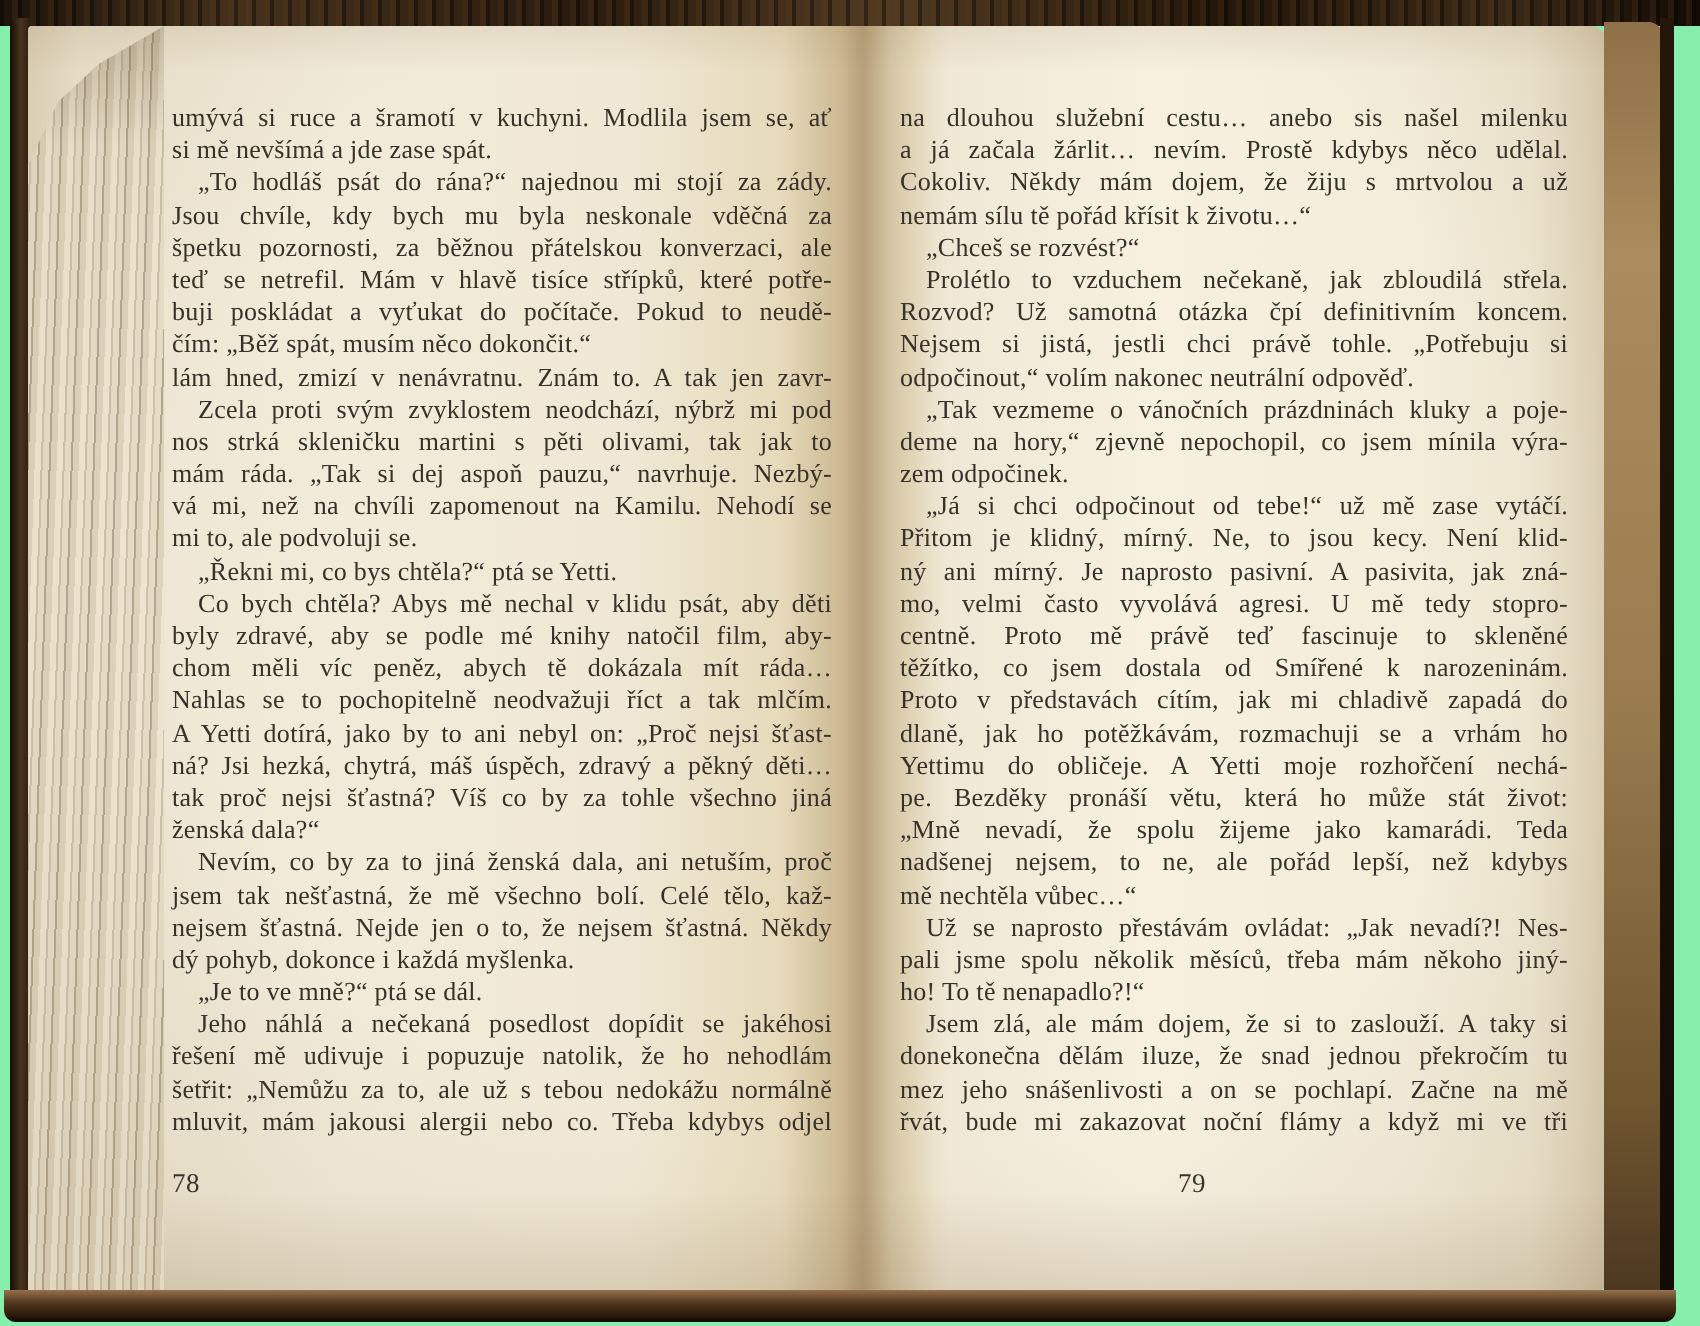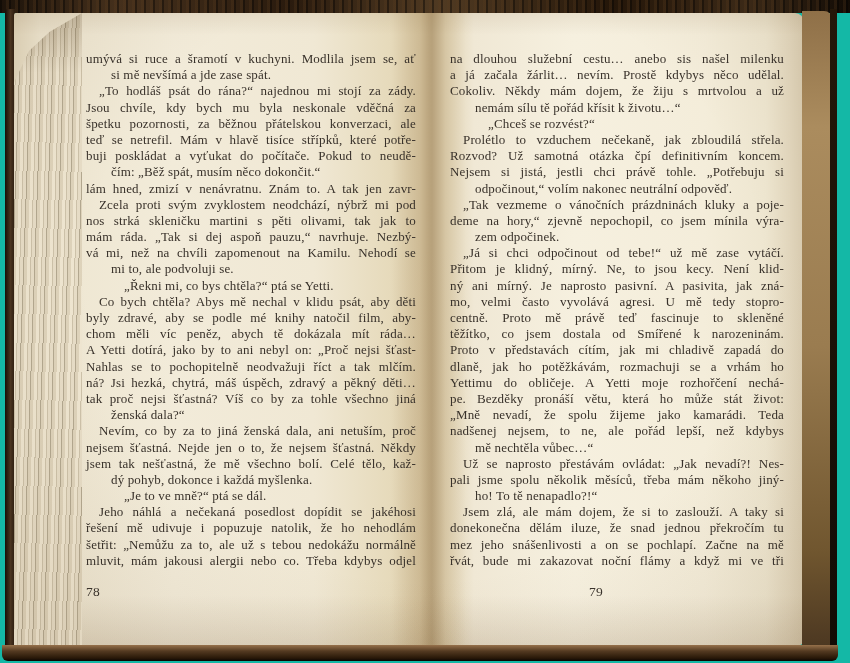--- a/index.html
+++ b/index.html
@@ -1,18 +1,18 @@
 <!DOCTYPE html>
 <html><head>
 <meta charset="utf-8">
 <style>
   html,body { margin:0; padding:0; background:#000; }
   .scene {
     position:relative; width:850px; height:663px; overflow:hidden;
-    background:#14b8a6;
+    background:#86efac;
     font-family:"Liberation Serif","DejaVu Serif",serif;
   }
   
   .wood-top {
     position:absolute; left:0; top:0; width:850px; height:13px;
     background:
       repeating-linear-gradient(90deg, rgba(0,0,0,.38) 0 2px, rgba(0,0,0,0) 2px 6px, rgba(90,60,30,.25) 6px 9px),
       linear-gradient(90deg,#1d130a,#45301c 14%,#2a1b0e 34%,#503a22 52%,#241609 72%,#3b2917 88%,#120b05);
   }
   
@@ -71,21 +71,21 @@
   }
   
   .textcol { position:absolute; top:51px; }
   .textcol.left  { left:86px;  width:330px; }
   .textcol.right { left:450px; width:334px; }
   .line {
     height:16.2px; line-height:16.2px; font-size:13px;
     letter-spacing:.15px; color:#38312a; white-space:normal;
   }
   .line.j { text-align:justify; text-align-last:justify; }
-  .line.e { text-align:right;  text-align-last:left;margin-left:25px; }
+  .line.e { text-align:right;  text-align-last:left; }
   .line.i { text-indent:13px; }
   .pagenum {
     position:absolute; top:584px; font-size:13.5px; color:#3a332c; letter-spacing:.3px;
   }
   .pagenum.left  { left:86px; }
   .pagenum.right { left:450px; width:334px; text-align:center; padding-right:42px; box-sizing:border-box; }
 </style>
 </head>
 <body>
 
@@ -109,28 +109,28 @@
       <div class="line j">lám hned, zmizí v nenávratnu. Znám to. A tak jen zavr-</div>
       <div class="line j i">Zcela proti svým zvyklostem neodchází, nýbrž mi pod</div>
       <div class="line j">nos strká skleničku martini s pěti olivami, tak jak to</div>
       <div class="line j">mám ráda. „Tak si dej aspoň pauzu,“ navrhuje. Nezbý-</div>
       <div class="line j">vá mi, než na chvíli zapomenout na Kamilu. Nehodí se</div>
       <div class="line e">mi to, ale podvoluji se.</div>
       <div class="line e i">„Řekni mi, co bys chtěla?“ ptá se Yetti.</div>
       <div class="line j i">Co bych chtěla? Abys mě nechal v klidu psát, aby děti</div>
       <div class="line j">byly zdravé, aby se podle mé knihy natočil film, aby-</div>
       <div class="line j">chom měli víc peněz, abych tě dokázala mít ráda…</div>
+      <div class="line j">Nahlas se to pochopitelně neodvažuji říct a tak mlčím.</div>
       <div class="line j">A Yetti dotírá, jako by to ani nebyl on: „Proč nejsi šťast-</div>
-      <div class="line j">Nahlas se to pochopitelně neodvažuji říct a tak mlčím.</div>
       <div class="line j">ná? Jsi hezká, chytrá, máš úspěch, zdravý a pěkný děti…</div>
       <div class="line j">tak proč nejsi šťastná? Víš co by za tohle všechno jiná</div>
       <div class="line e">ženská dala?“</div>
       <div class="line j i">Nevím, co by za to jiná ženská dala, ani netuším, proč</div>
+      <div class="line j">jsem tak nešťastná, že mě všechno bolí. Celé tělo, kaž-</div>
       <div class="line j">nejsem šťastná. Nejde jen o to, že nejsem šťastná. Někdy</div>
-      <div class="line j">jsem tak nešťastná, že mě všechno bolí. Celé tělo, kaž-</div>
       <div class="line e">dý pohyb, dokonce i každá myšlenka.</div>
       <div class="line e i">„Je to ve mně?“ ptá se dál.</div>
       <div class="line j i">Jeho náhlá a nečekaná posedlost dopídit se jakéhosi</div>
       <div class="line j">řešení mě udivuje i popuzuje natolik, že ho nehodlám</div>
       <div class="line j">šetřit: „Nemůžu za to, ale už s tebou nedokážu normálně</div>
       <div class="line j">mluvit, mám jakousi alergii nebo co. Třeba kdybys odjel</div>
     </div>
   <div class="textcol right">
       <div class="line j">na dlouhou služební cestu… anebo sis našel milenku</div>
       <div class="line j">a já začala žárlit… nevím. Prostě kdybys něco udělal.</div>

